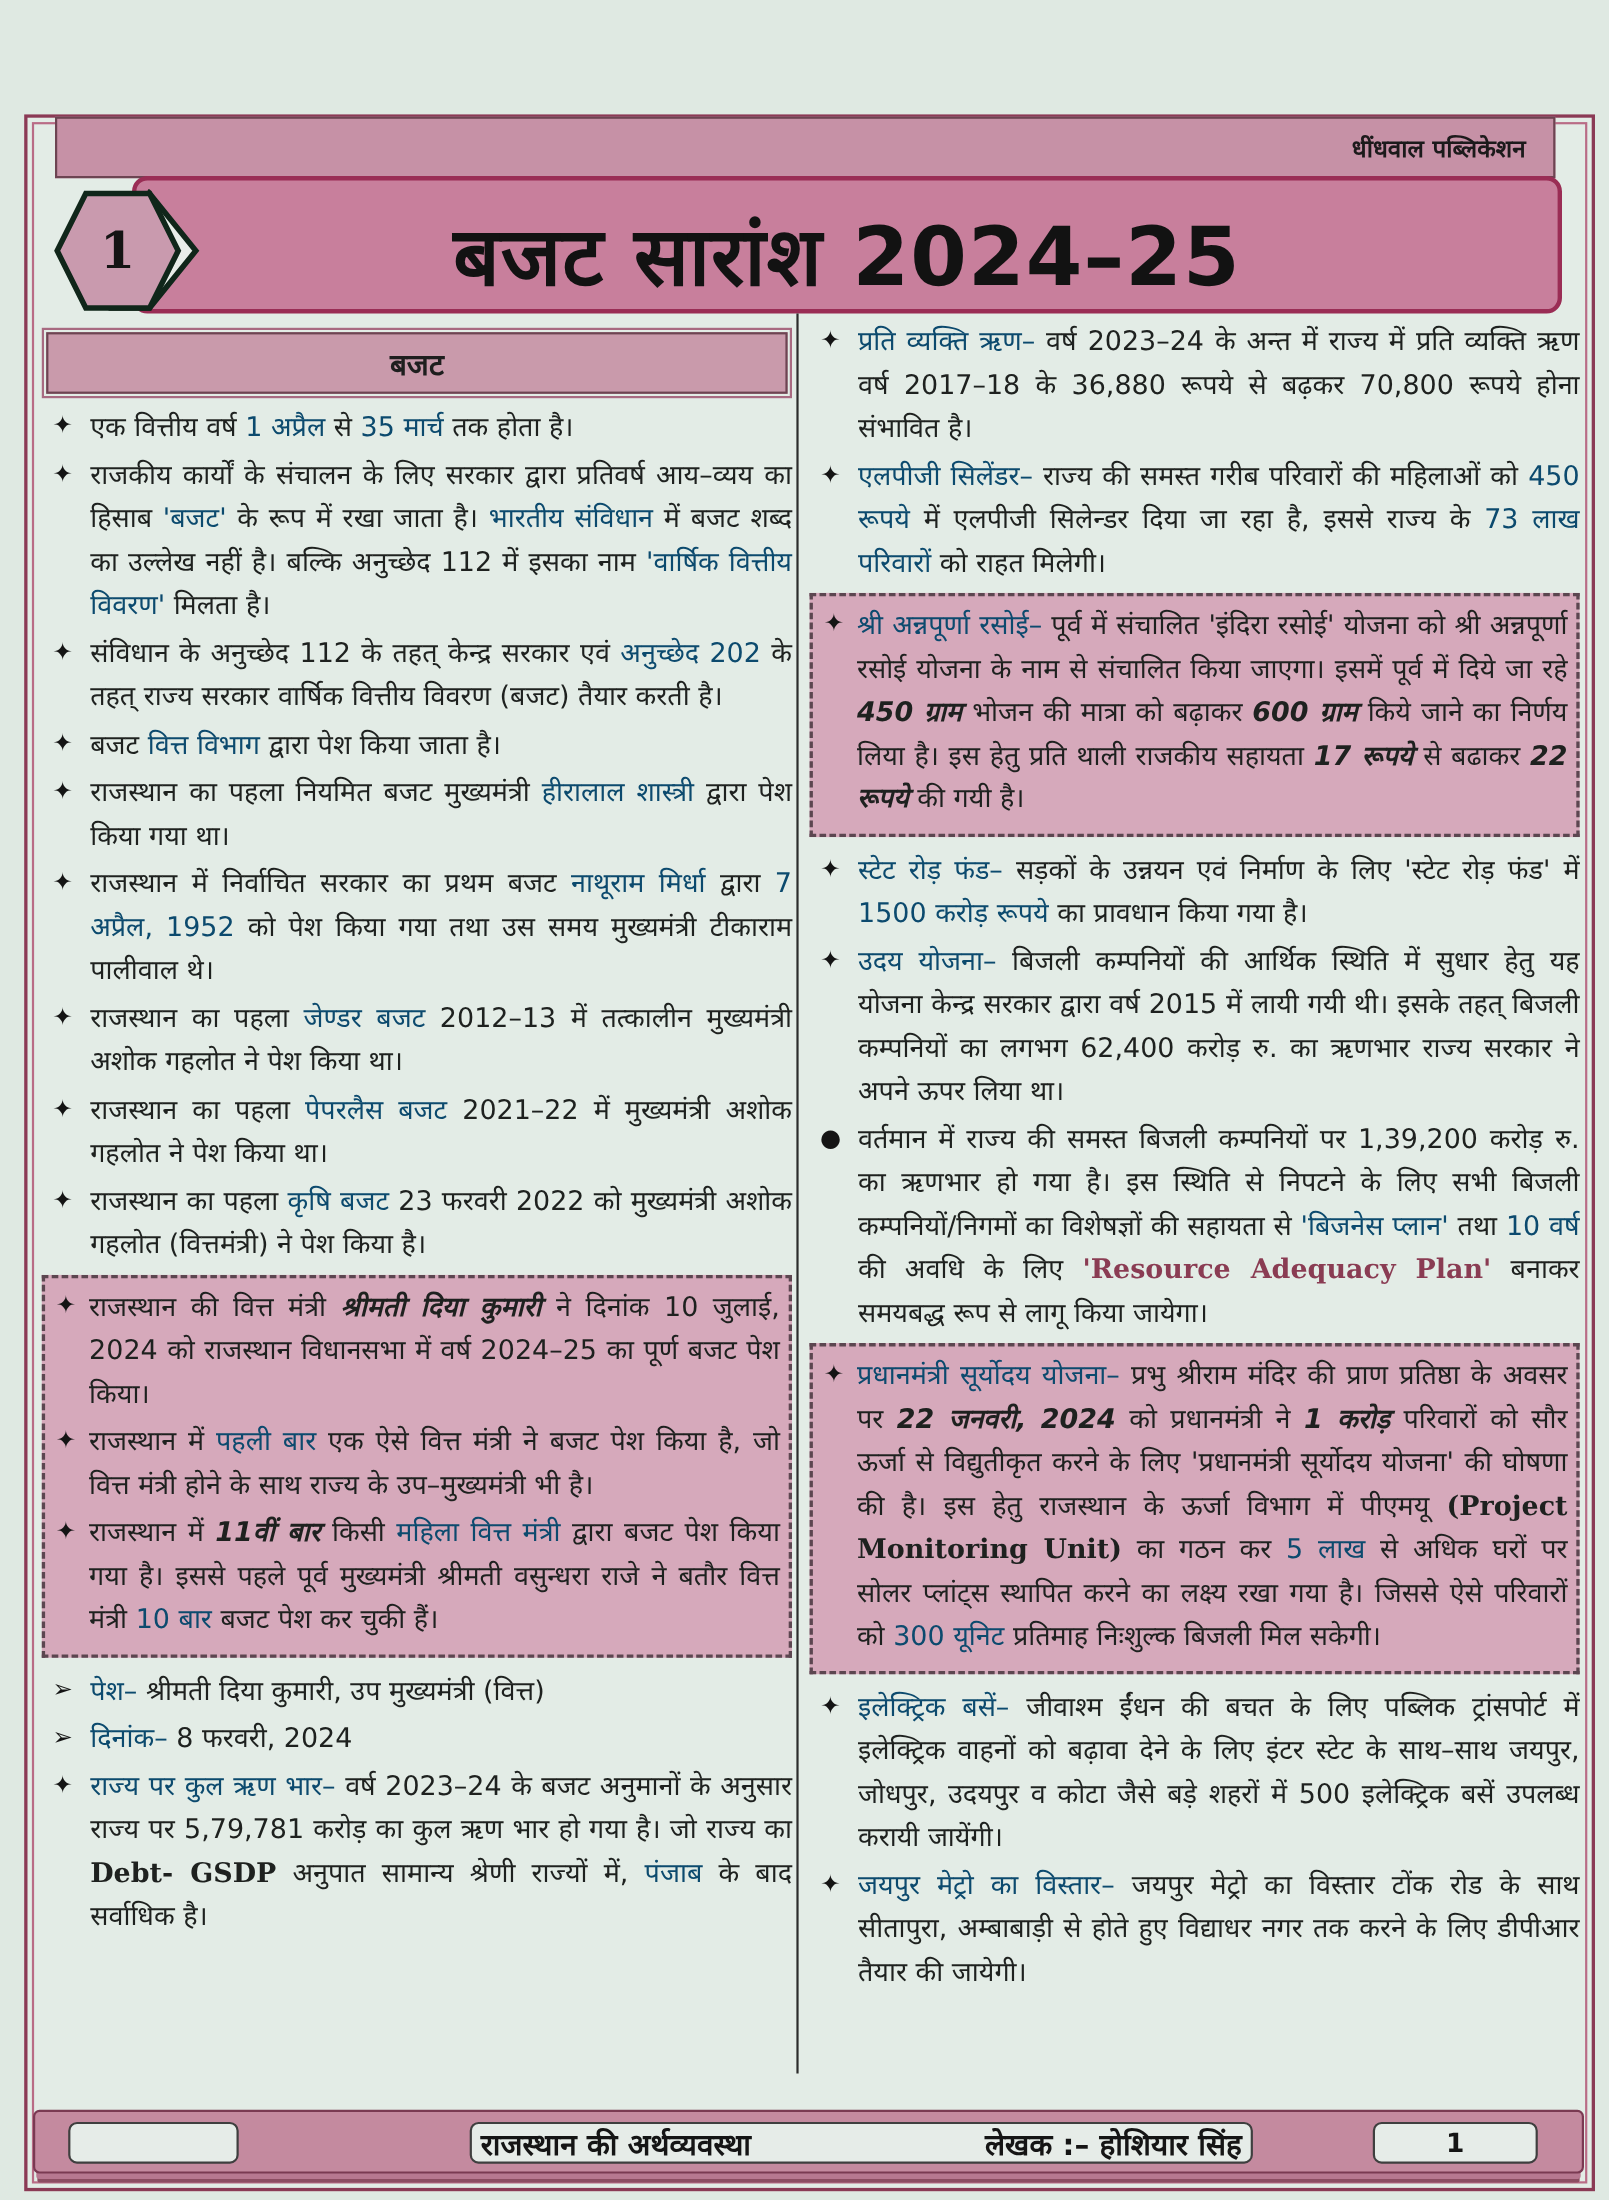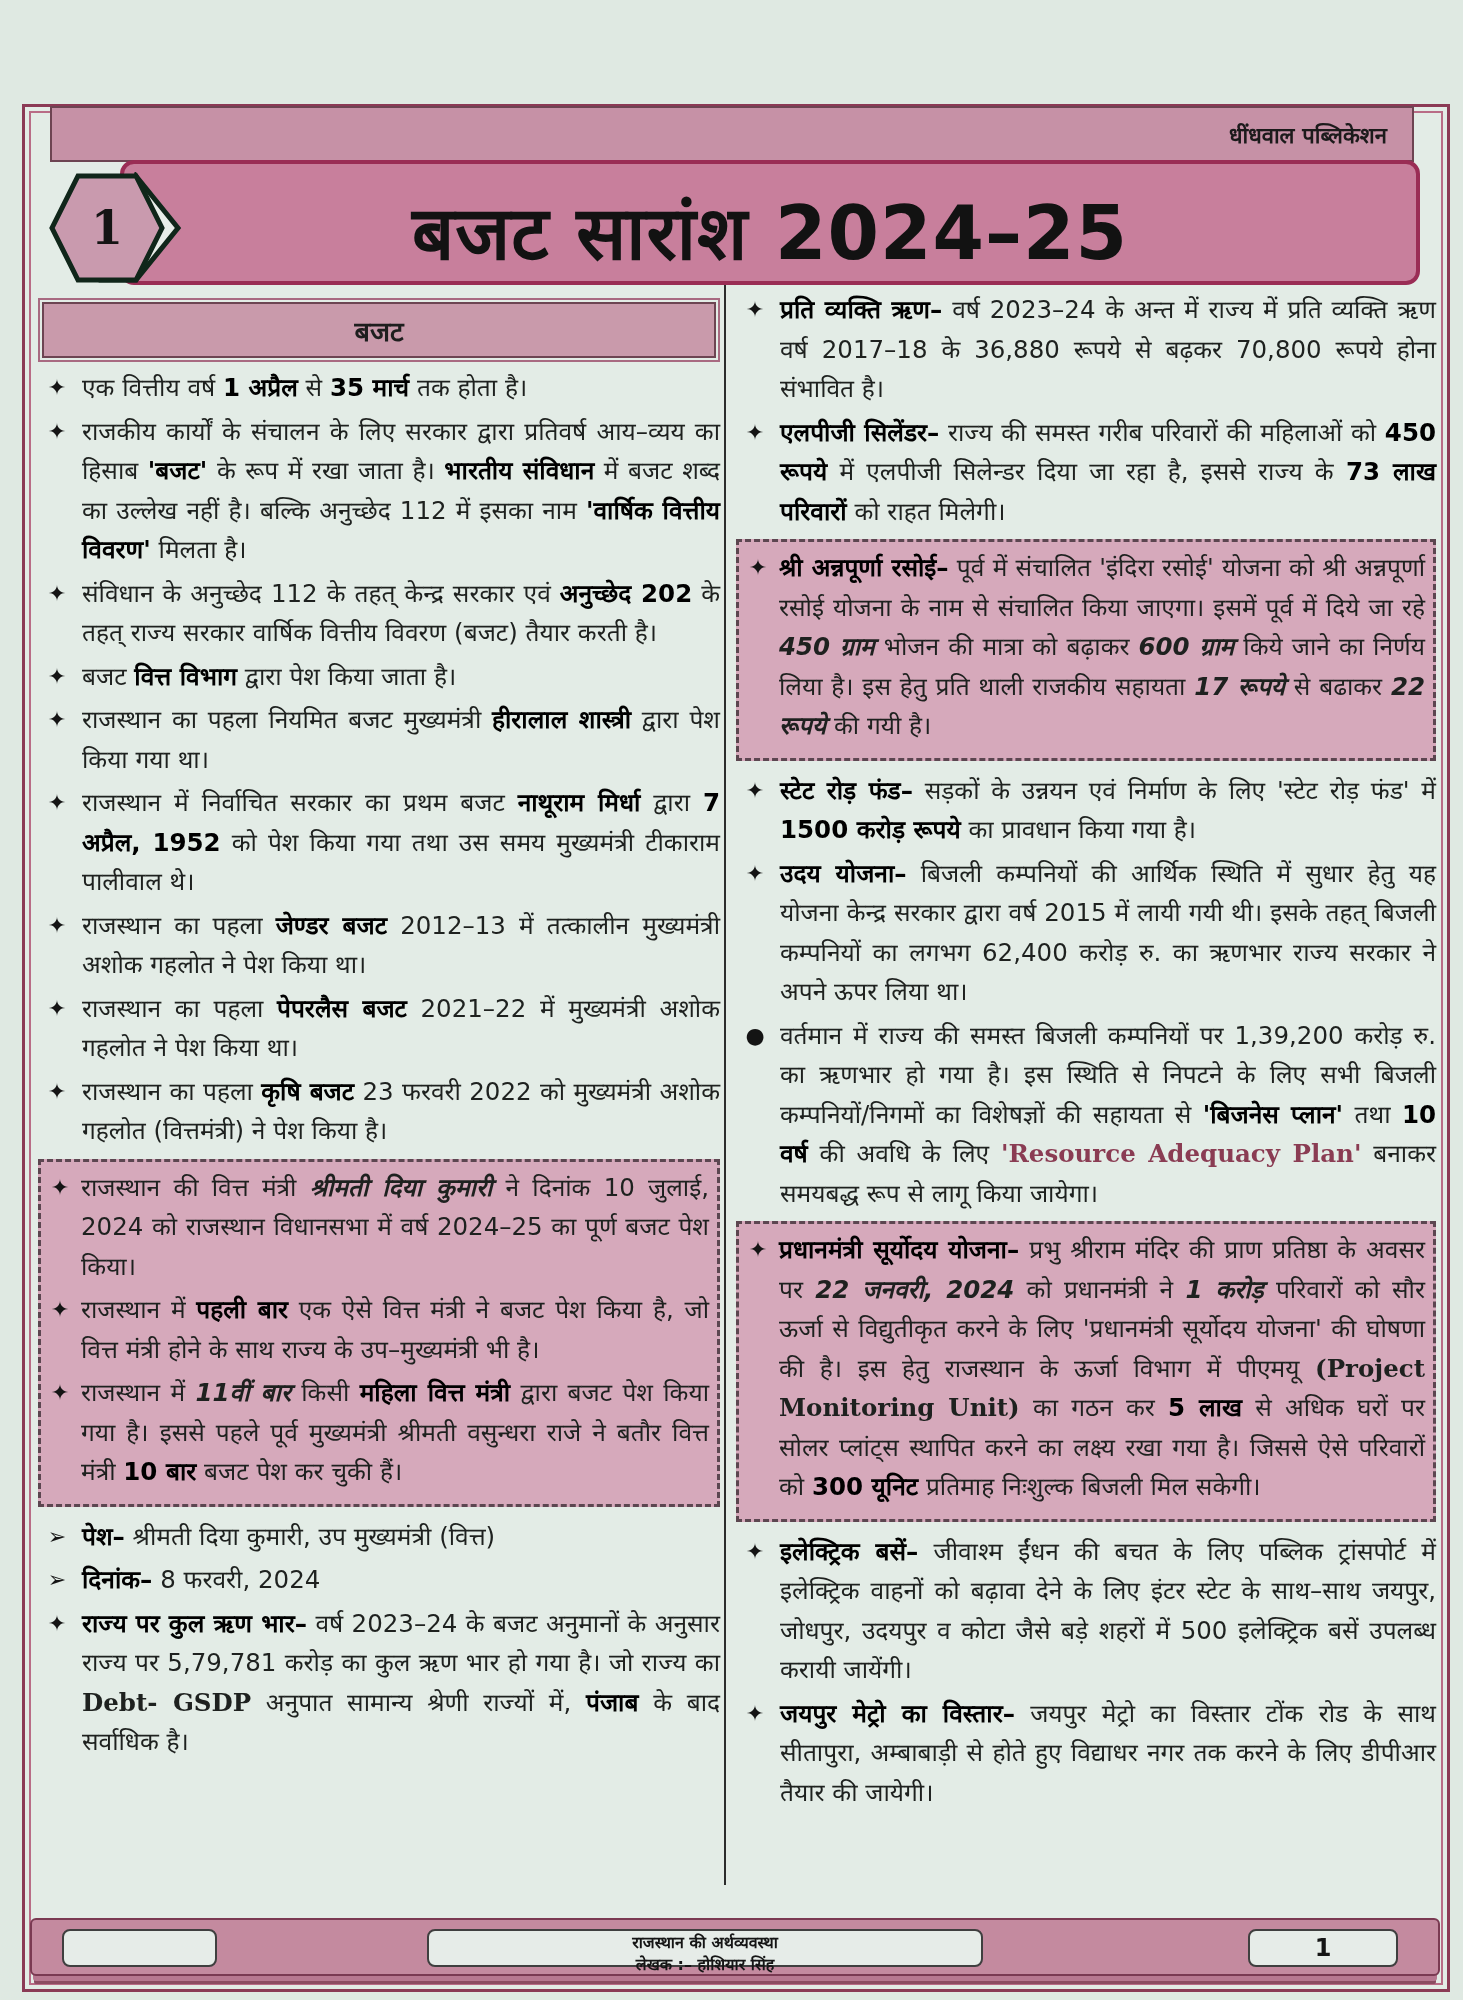--- a/index.html
+++ b/index.html
@@ -51,42 +51,42 @@
     font-size: 27px; font-weight: bold; color: #1e1e1e; margin: 12px 4px 10px 4px;
   }
   .item {
     position: relative; padding-left: 44px; font-size: 24.5px; line-height: 39.5px;
     text-align: justify; margin-bottom: 4px; color: #1e211f;
   }
   .bullet {
     position: absolute; left: 4px; top: 0; width: 30px; text-align: center;
     font-size: 22px; color: #141414;
   }
-  .hl { color: #000000; font-weight: bold; }
+  .hl { color: #0c4a6e; }
   .bold { font-weight: bold; font-style: italic; }
   .en-bold { font-family: "DejaVu Serif", "Liberation Serif", serif; font-weight: bold; }
   .en-hl { font-family: "DejaVu Serif", "Liberation Serif", serif; font-weight: bold; color: #8a3c53; margin-top: 18px; }
   .box {
     background: #d6a9bb; border: 3px dashed #5c4650; padding: 6px 8px 8px 0; margin: 8px 0 10px 0;
   }
   .box .item { padding-left: 40px; }
   .footer-band {
     position: absolute; left: 30px; top: 1918px; width: 1410px; height: 58px;
     background: #c48a9f; border: 2px solid #7a3a52; border-radius: 6px;
     box-shadow: 0 8px 0 -3px #b77890, 0 12px 0 -4px #8c4d62;
   }
   .footer-left-slot {
     position: absolute; left: 30px; top: 9px; width: 155px; height: 38px; background: #e6ece8;
     border: 2px solid #3f3f3f; border-radius: 8px;
   }
   .footer-center {
-    position: absolute; left: 395px; top: 9px; width: 556px; height: 38px; background: #e6ece8;
+    position: absolute; left: 395px; top: 9px; width: 712px; height: 38px; background: #e6ece8;
     border: 2px solid #3f3f3f; border-radius: 8px;
     display: flex; align-items: center; justify-content: space-between; padding: 0 8px;
-    font-size: 16px; font-weight: bold; color: #151515; flex-direction: column;
+    font-size: 27px; font-weight: bold; color: #151515;
   }
   .footer-page {
     position: absolute; right: 40px; top: 9px; width: 150px; height: 38px; background: #e6ece8;
     border: 2px solid #3f3f3f; border-radius: 8px;
     display: flex; align-items: center; justify-content: center;
     font-size: 24px; font-weight: bold; color: #151515;
   }
 </style>
 </head>
 <body>

